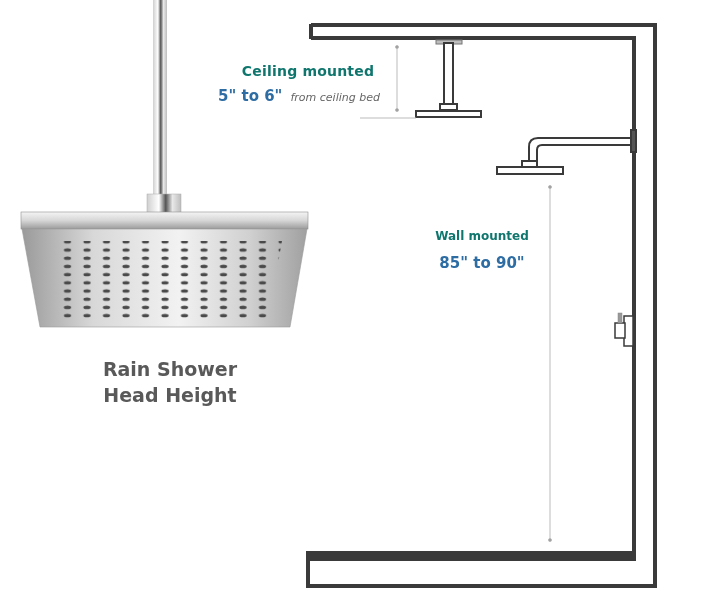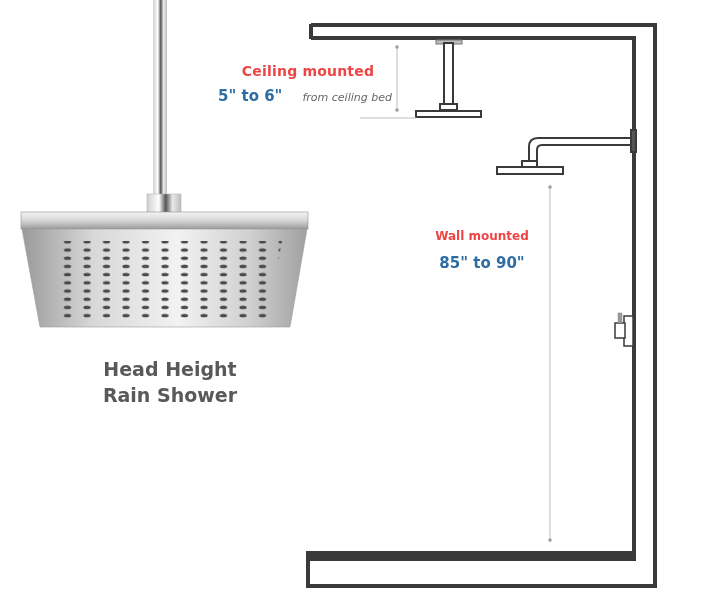--- a/index.html
+++ b/index.html
@@ -1,22 +1,22 @@
 <!DOCTYPE html>
 <html><head>
 <meta charset="utf-8">
 <style>
   html, body { margin: 0; padding: 0; background: #ffffff; }
   body { width: 720px; height: 606px; position: relative; overflow: hidden; font-family: "DejaVu Sans", sans-serif; }
   .abs { position: absolute; }
-  .label-gray { color: #ef4444; font-weight: bold; }
+  .label-gray { color: #0f766e; font-weight: bold; }
   .label-blue { color: #2e6da4; font-weight: bold; }
   .ceiling-label { left: 218px; top: 63px; width: 180px; text-align: center; font-size: 14px; letter-spacing: 0.2px; }
   .ceiling-value { left: 218px; top: 87px; width: 190px; font-size: 15px; white-space: nowrap; }
-  .ceiling-value .note { color: #666666; font-style: italic; font-weight: normal; font-size: 11px; margin-left: 20px; }
+  .ceiling-value .note { color: #666666; font-style: italic; font-weight: normal; font-size: 11px; margin-left: 8px; }
   .wall-label { left: 422px; top: 229px; width: 120px; text-align: center; font-size: 12px; }
   .wall-value { left: 422px; top: 254px; width: 120px; text-align: center; font-size: 15px; }
   .title-block { left: 80px; top: 356px; width: 180px; text-align: center; font-size: 19px; line-height: 26px; color: #595959; font-weight: bold; }
   svg { position: absolute; left: 0; top: 0; }
 </style>
 </head>
 <body>
 
 <svg width="720" height="606" viewBox="0 0 720 606">
   <defs>
@@ -94,15 +94,15 @@
   </g>
 </svg>
 
 <div class="abs ceiling-label label-gray">Ceiling mounted</div>
 <div class="abs ceiling-value label-blue"><span>5" to 6"</span><span class="note">from ceiling bed</span></div>
 
 <div class="abs wall-label label-gray">Wall mounted</div>
 <div class="abs wall-value label-blue">85" to 90"</div>
 
 <div class="abs title-block">
+  <div>Rain Shower</div>
   <div>Head Height</div>
-  <div>Rain Shower</div>
 </div>
 
 </body></html>

